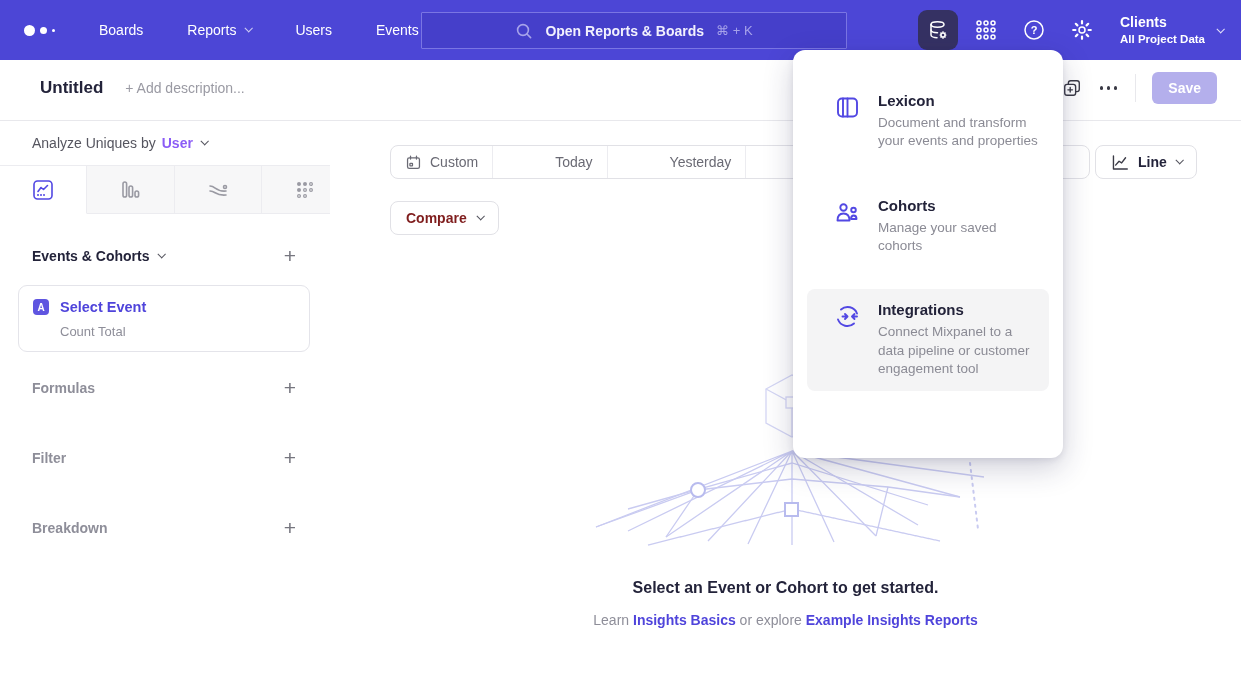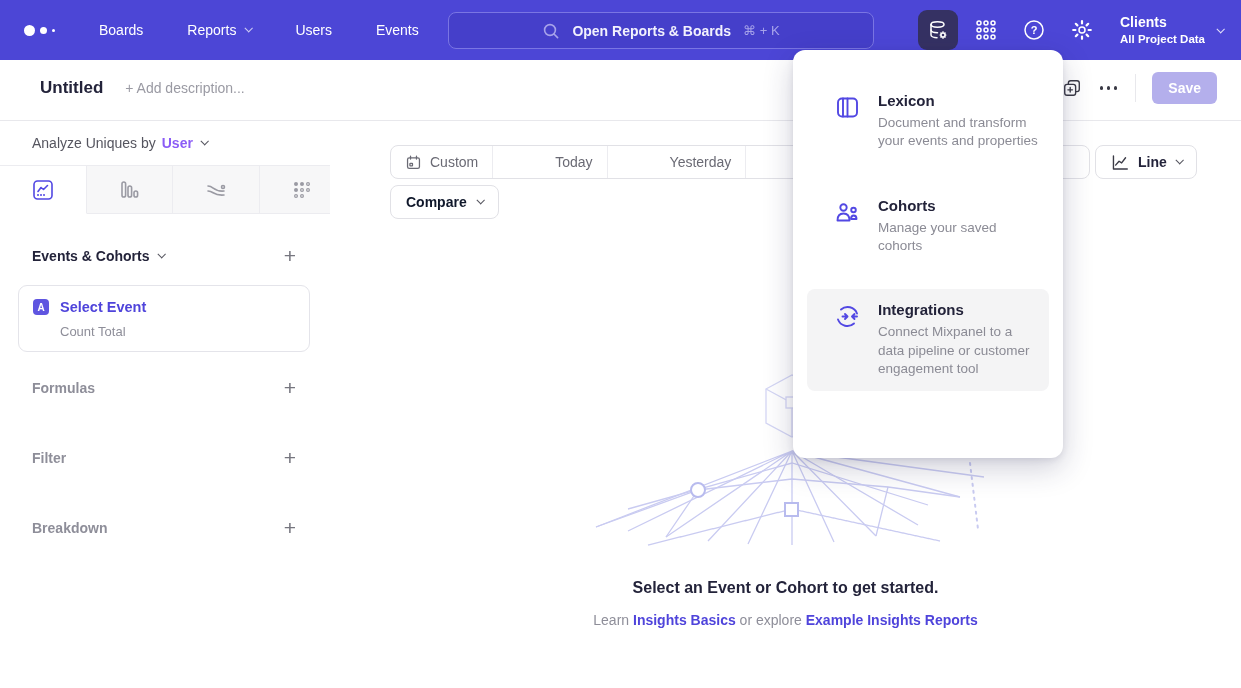--- a/index.html
+++ b/index.html
@@ -18,22 +18,22 @@
   .logo i { display:block; border-radius:50%; background:#fff; }
   .logo i:nth-child(1){ width:11px; height:11px; }
   .logo i:nth-child(2){ width:7px; height:7px; }
   .logo i:nth-child(3){ width:3px; height:3px; }
   .nav-items { display:flex; align-items:center; gap:44px; }
   .nav-link { color:#fff; font-size:14px; font-weight:500; display:flex; align-items:center; gap:9px; cursor:pointer; }
   .chev { display:inline-block; width:6px; height:6px; border-right:1.6px solid currentColor; border-bottom:1.6px solid currentColor; transform:rotate(45deg) translateY(-1px); }
   .nav-link .chev { color:#cfcdf4; margin-top:-3px; }
 
   .nav-search {
-    position:absolute; left:448px; top:12px; width:426px; height:37px;
-    background:#453fca; border:1px solid #7a75e3; border-radius:8px;
+    position:absolute; left:421px; top:12px; width:426px; height:37px;
+    background:#453fca; border:1px solid #7a75e3; border-radius:1px;
     display:flex; align-items:center; justify-content:center; gap:12px; color:#fff; cursor:text;
   }
   .nav-search .ph { font-size:14px; font-weight:600; color:#f2f1fd; }
   .nav-search .sc { font-size:13px; color:#a7a3ea; }
 
   .nav-right { position:absolute; right:18px; top:0; height:60px; display:flex; align-items:center; gap:8px; }
   .icon-btn { width:40px; height:40px; border-radius:9px; display:flex; align-items:center; justify-content:center; cursor:pointer; }
   .icon-btn.active { background:#353163; }
   .project { display:flex; align-items:center; gap:12px; margin-left:10px; cursor:pointer; color:#fff; }
   .project .pname { font-size:14px; font-weight:700; line-height:1.25; }
@@ -47,21 +47,21 @@
   }
   .doc-title { font-size:17px; font-weight:700; color:#23233a; cursor:text; }
   .doc-desc { font-size:14px; color:#9a9aa3; margin-left:22px; cursor:text; }
   .header-right { margin-left:auto; display:flex; align-items:center; gap:16px; }
   .hdr-divider { width:1px; height:28px; background:#e8e8ec; }
   .dots3 { display:flex; gap:3.5px; cursor:pointer; padding:6px 2px; }
   .dots3 i { width:3.5px; height:3.5px; border-radius:50%; background:#3a3a45; display:block; }
   .save-btn { background:#b4afec; color:#fff; border:none; font-family:inherit; font-size:14px; font-weight:600; border-radius:6px; padding:8px 16px; cursor:pointer; }
 
   
-  .sidebar { position:absolute; left:0; top:121px; width:350px; height:567px; background:#fff; border-right:5px solid #000000; }
+  .sidebar { position:absolute; left:0; top:121px; width:350px; height:567px; background:#fff; border-right:2px solid #000000; }
   .analyze-row { height:45px; display:flex; align-items:center; gap:6px; padding:0 32px; font-size:14px; color:#55555f; border-bottom:1px solid #ececf0; }
   .analyze-row .val { font-weight:700; color:#8b5cf6; display:flex; align-items:center; gap:8px; cursor:pointer; }
   .analyze-row .chev { color:#55555f; margin-top:-2px; }
   .viz-tabs { display:flex; height:48px; border-bottom:0; }
   .viz-tab { flex:1; display:flex; align-items:center; justify-content:center; background:#f7f7f8; border-bottom:1px solid #ececf0; border-right:1px solid #ececf0; cursor:pointer; }
   .viz-tab:last-child { border-right:none; }
   .viz-tab.selected { background:#fff; border-bottom:1px solid transparent; }
   .side-section { position:absolute; left:0; width:330px; padding:0 34px 0 32px; display:flex; align-items:center; }
   .side-section .lbl { font-size:14px; font-weight:700; color:#23233a; display:flex; align-items:center; gap:9px; }
   .side-section .lbl .chev { color:#55555f; margin-top:-2px; }
@@ -87,22 +87,22 @@
   .seg.selected { background:#f1f1f4; color:#23233a; font-weight:700; }
   .seg.spacer { flex:1; border-right:none; cursor:default; }
   .seg.overflow { border-right:none; padding:0 16px; }
   .seg .chev { margin-top:-2px; }
   .chart-type-btn {
     position:absolute; left:765px; top:24px; height:34px; border:1px solid #e1e1e6; border-radius:8px;
     display:flex; align-items:center; gap:9px; padding:0 14px; font-size:14px; font-weight:600; color:#23233a; background:#fff; cursor:pointer;
   }
   .chart-type-btn .chev { color:#55555f; margin-top:-2px; }
   .compare-btn {
-    position:absolute; left:60px; top:64px; height:34px; border:1px solid #e1e1e6; border-radius:8px;
-    display:flex; align-items:center; gap:10px; padding:0 15px; font-size:14px; font-weight:600; color:#0f172a; background:#fff; cursor:pointer;
+    position:absolute; left:60px; top:80px; height:34px; border:1px solid #e1e1e6; border-radius:8px;
+    display:flex; align-items:center; gap:10px; padding:0 15px; font-size:14px; font-weight:600; color:#7f1d1d; background:#fff; cursor:pointer;
   }
   .compare-btn .chev { color:#55555f; margin-top:-2px; }
 
   .wireframe { position:absolute; left:258px; top:238px; pointer-events:none; }
 
   .empty-state { position:absolute; left:0; top:458px; width:911px; text-align:center; }
   .empty-title { font-size:16px; font-weight:700; color:#23233a; }
   .empty-links { margin-top:15px; font-size:14px; color:#8e8e99; }
   .empty-links a { color:#4f44db; font-weight:700; text-decoration:none; cursor:pointer; }
 

